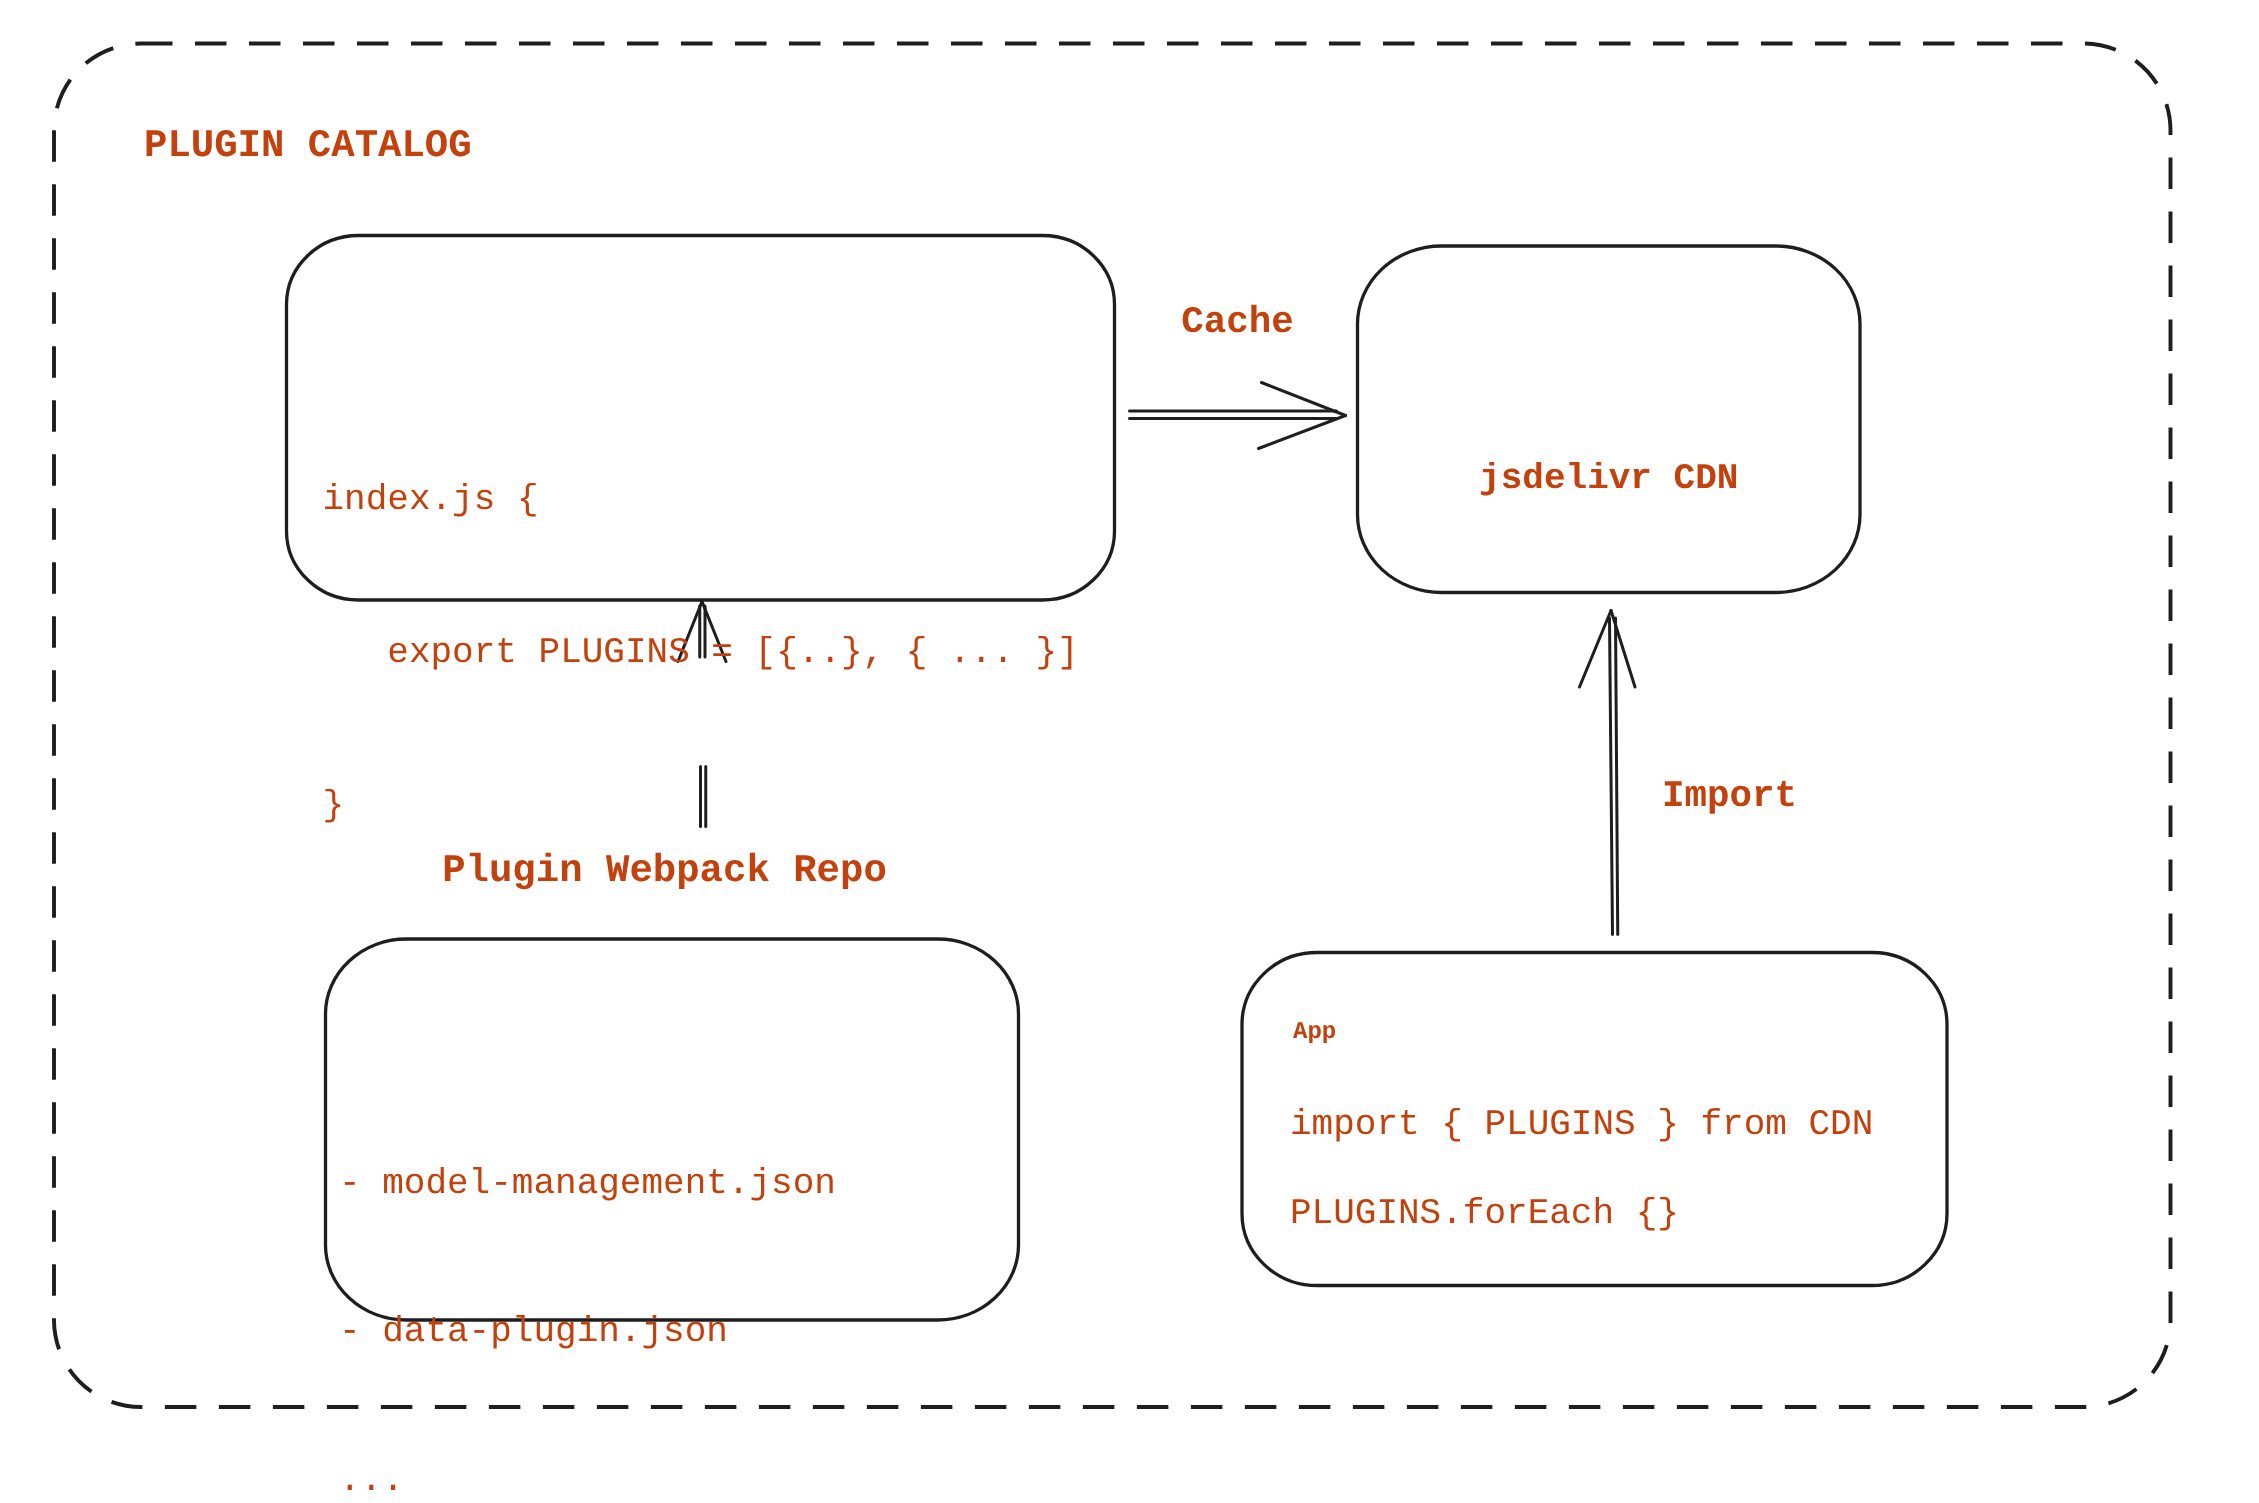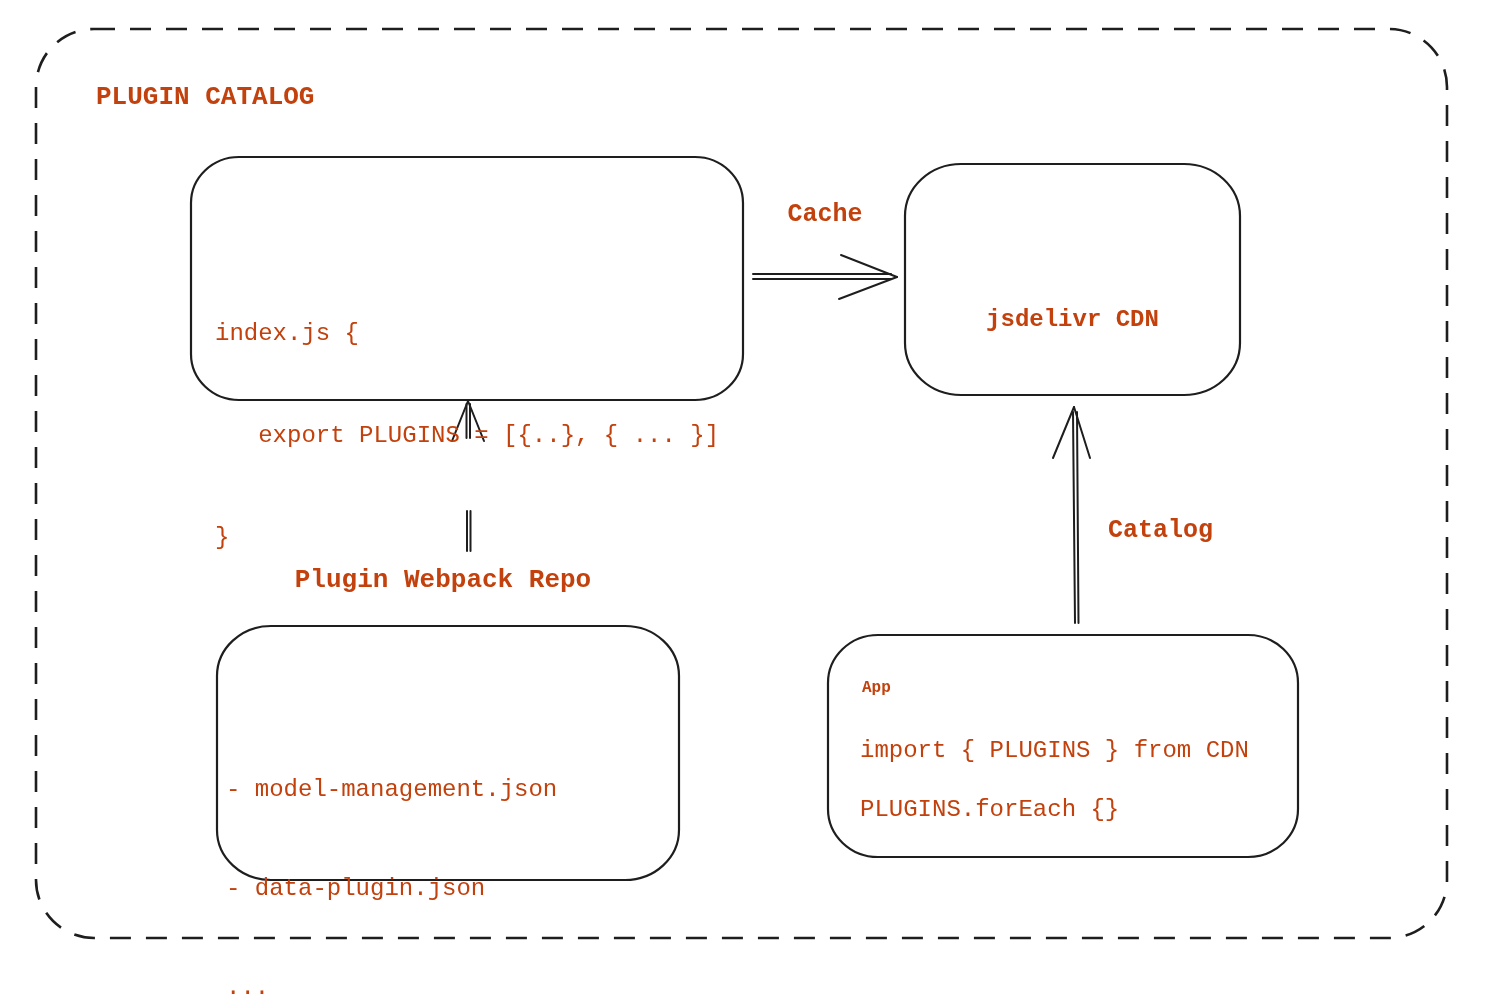--- a/index.html
+++ b/index.html
@@ -150,19 +150,19 @@
   </div>
 
 
   <div class="t repo-label">Plugin Webpack Repo</div>
   <div class="t repo-items">
     <div>- model-management.json</div>
     <div>- data-plugin.json</div>
     <div>...</div>
   </div>
 
-  <div class="t import-label">Catalog</div>
+  <div class="t import-label">Import</div>
 
   <div class="t app-title">App</div>
   <div class="t app-code-1">import { PLUGINS } from CDN</div>
   <div class="t app-code-2">PLUGINS.forEach {}</div>
 
 </div>
 
 </body></html>

